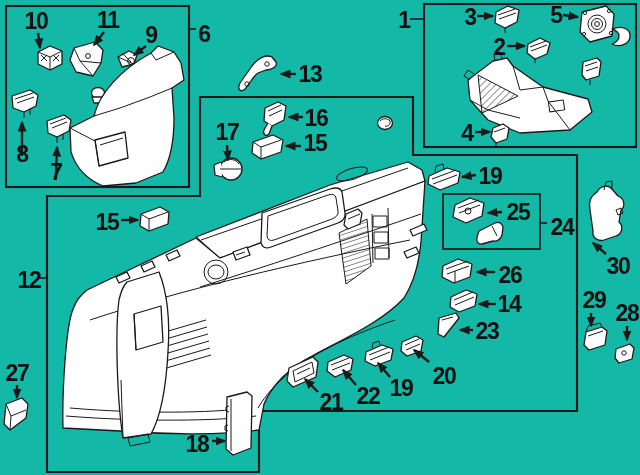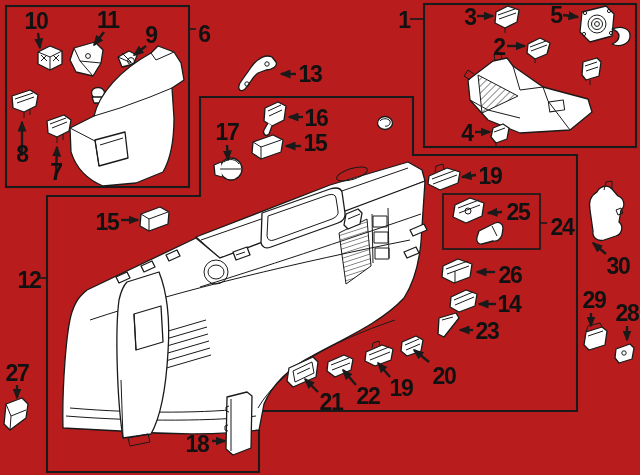--- a/index.html
+++ b/index.html
@@ -1,16 +1,16 @@
 <!DOCTYPE html>
 <html><head>
 <meta charset="utf-8">
 <style>
   html,body{margin:0;padding:0;background:#ffffff;}
-  .stage{position:relative;width:640px;height:475px;background:#b91c1c;overflow:hidden;
+  .stage{position:relative;width:640px;height:475px;background:#14b8a6;overflow:hidden;
          font-family:"Liberation Sans",sans-serif;}
   svg{display:block}
   .box{fill:none;stroke:#1a1a1a;stroke-width:2.1;}
   .box-thin{fill:none;stroke:#1a1a1a;stroke-width:1.7;}
   .part{fill:#ffffff;stroke:#1a1a1a;stroke-width:1.3;stroke-linejoin:round;}
   .part-d{fill:none;stroke:#1a1a1a;stroke-width:1;stroke-linejoin:round;}
   .stem{stroke:#1a1a1a;stroke-width:2.4;fill:none;}
   .tick{stroke:#1a1a1a;stroke-width:1.6;fill:none;}
   .callout{font-weight:700;font-size:23px;letter-spacing:-1.2px;fill:#111;}
 </style>

